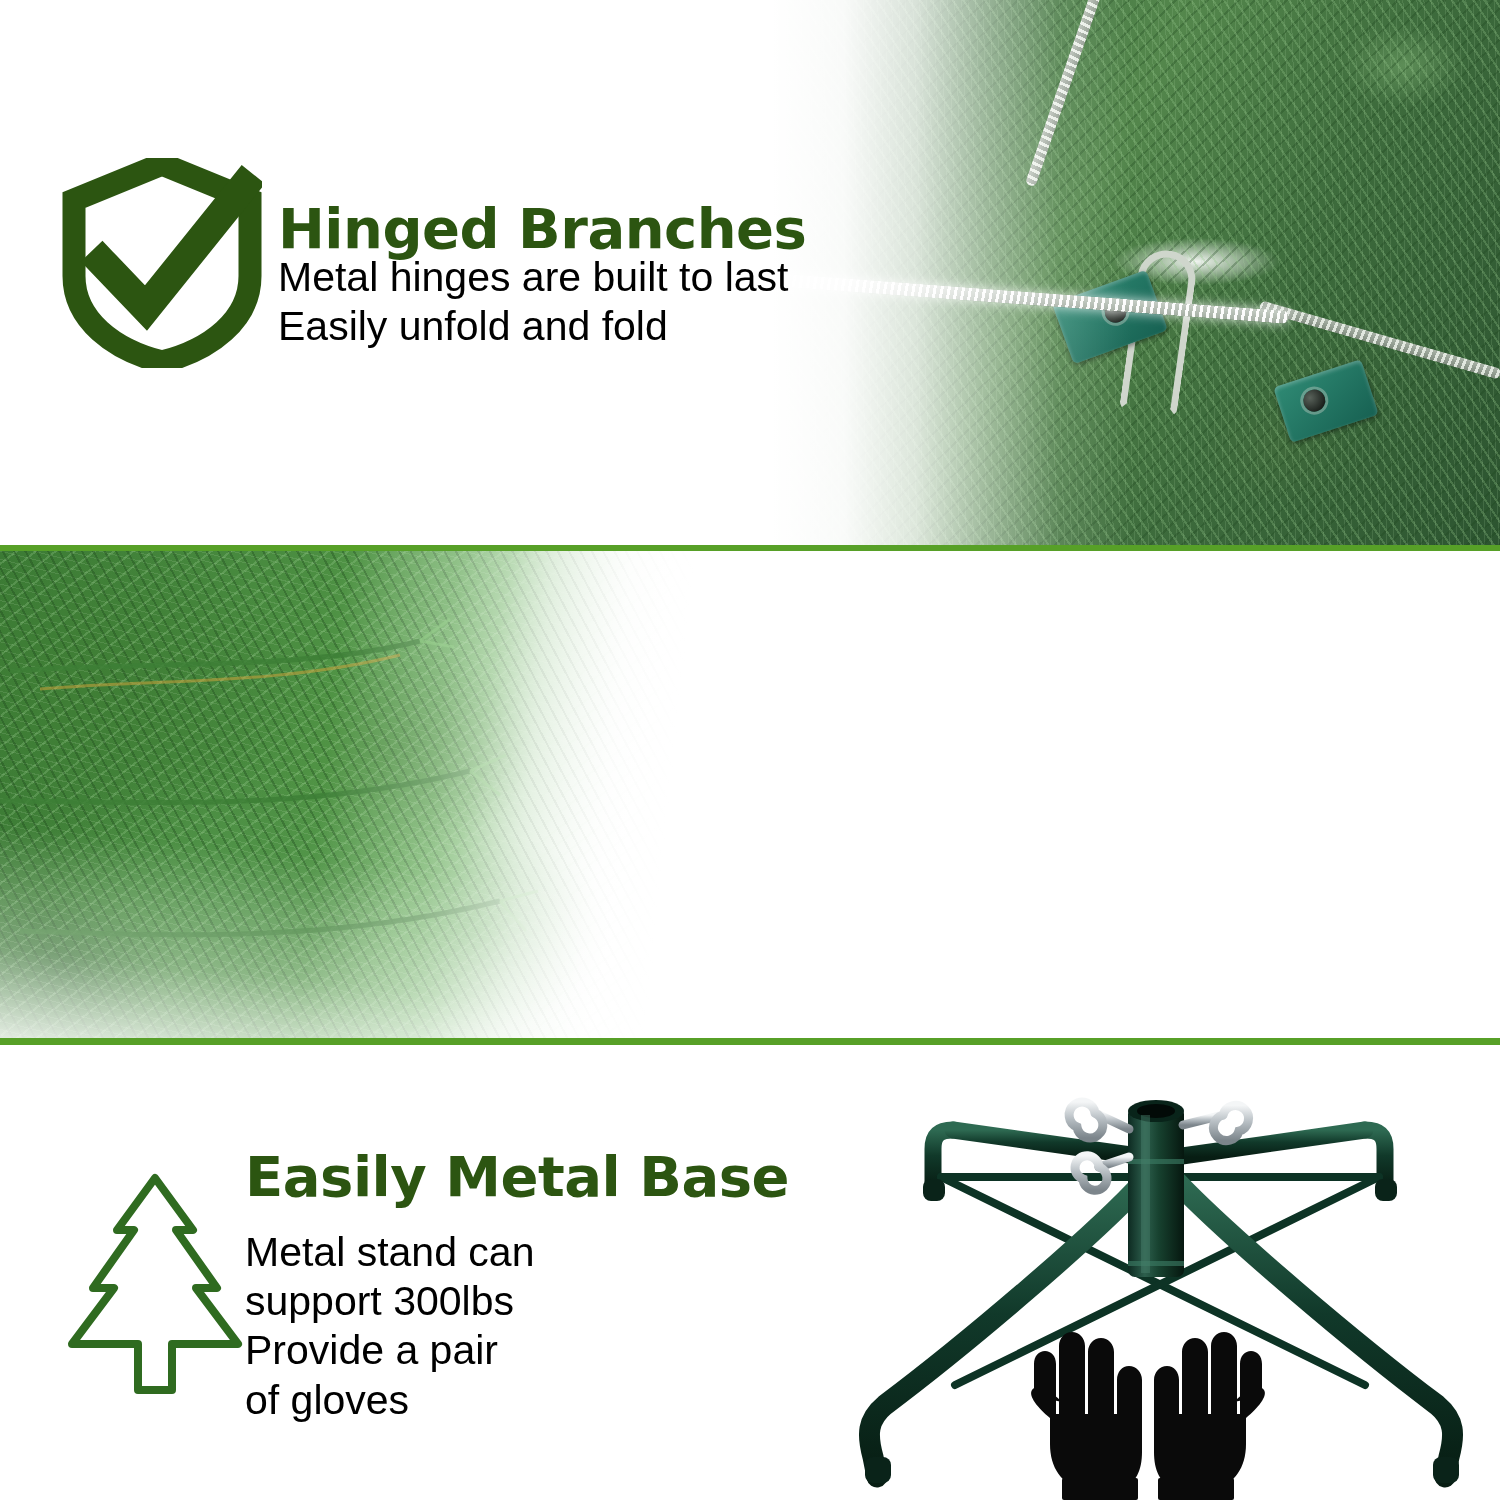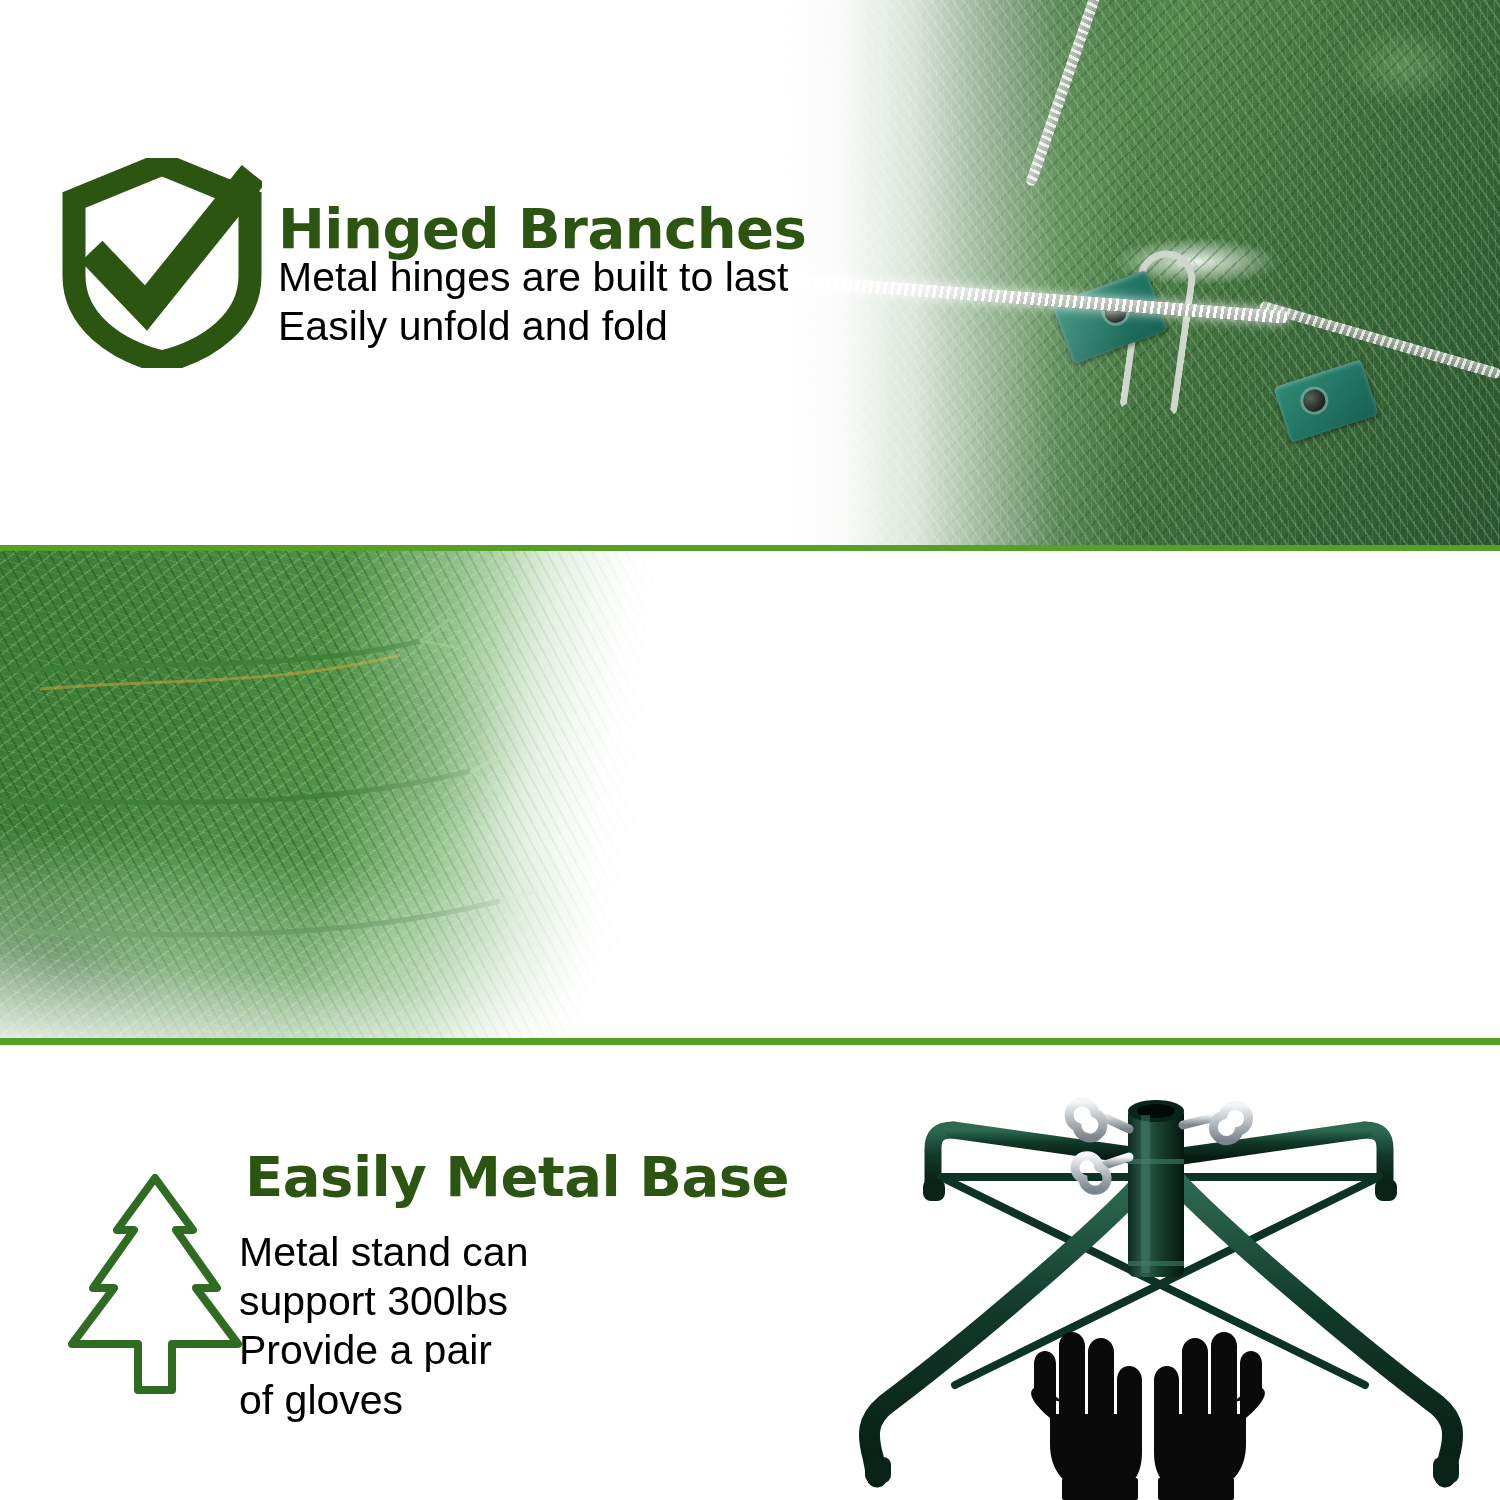--- a/index.html
+++ b/index.html
@@ -203,21 +203,21 @@
       rgba(255,255,255,.85) 100%);
   }
 
   
   #tree-outline-icon { position: absolute; top: 1168px; left: 60px; width: 190px; height: 240px; }
   #base-heading {
     position: absolute; top: 1148px; left: 245px;
     font-size: 56px;
   }
   #base-body {
-    position: absolute; top: 1228px; left: 239px;
+    position: absolute; top: 1228px; left: 245px;
     font-size: 41px;
   }
   #stand-photo {
     position: absolute;
     top: 1085px; left: 845px;
     width: 660px; height: 415px;
   }
   #gloves-photo {
     position: absolute;
     top: 1318px; left: 1018px;

